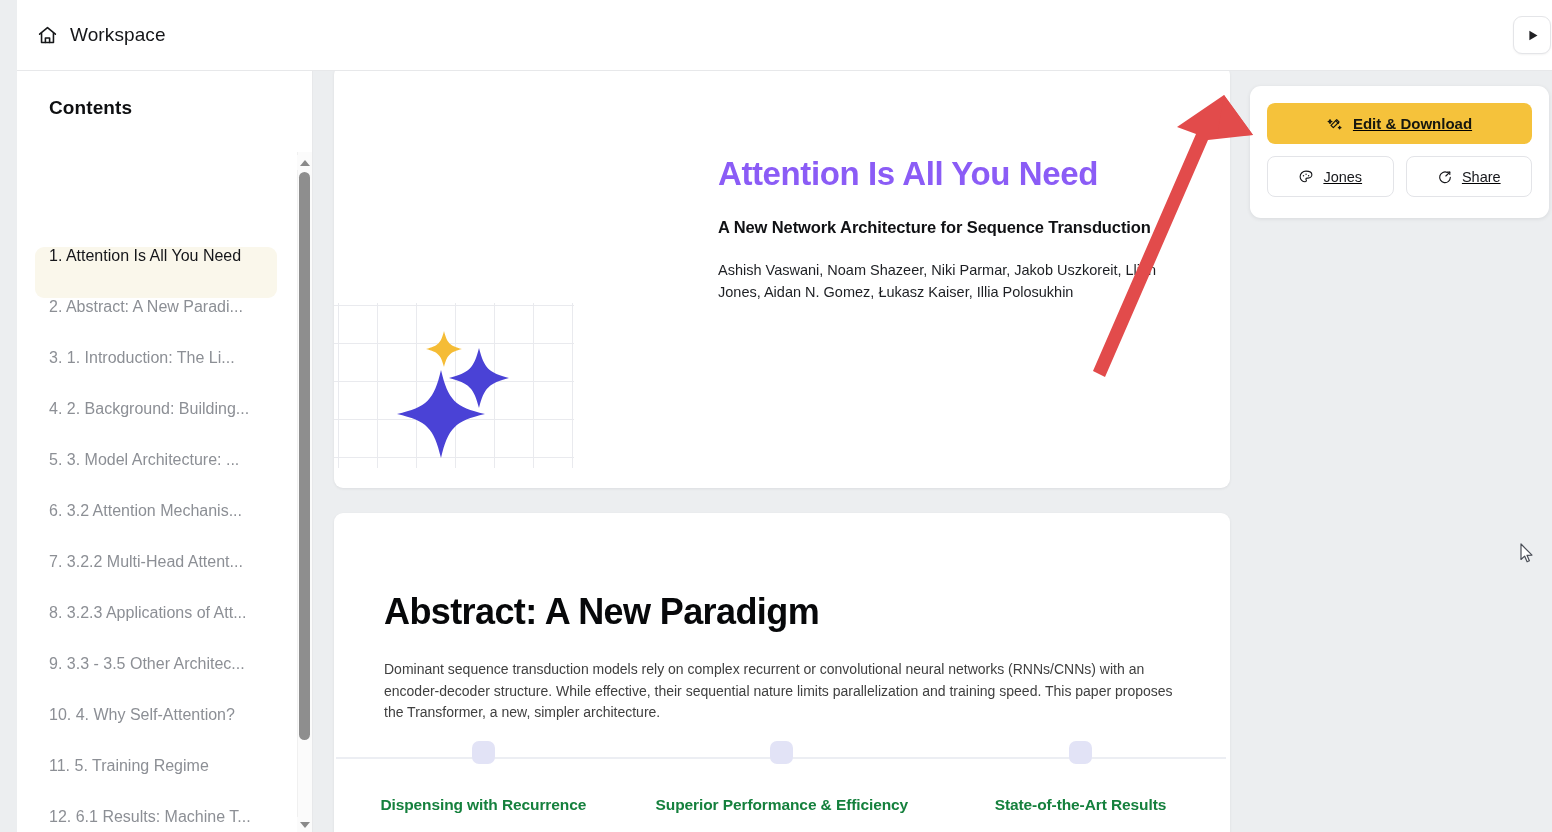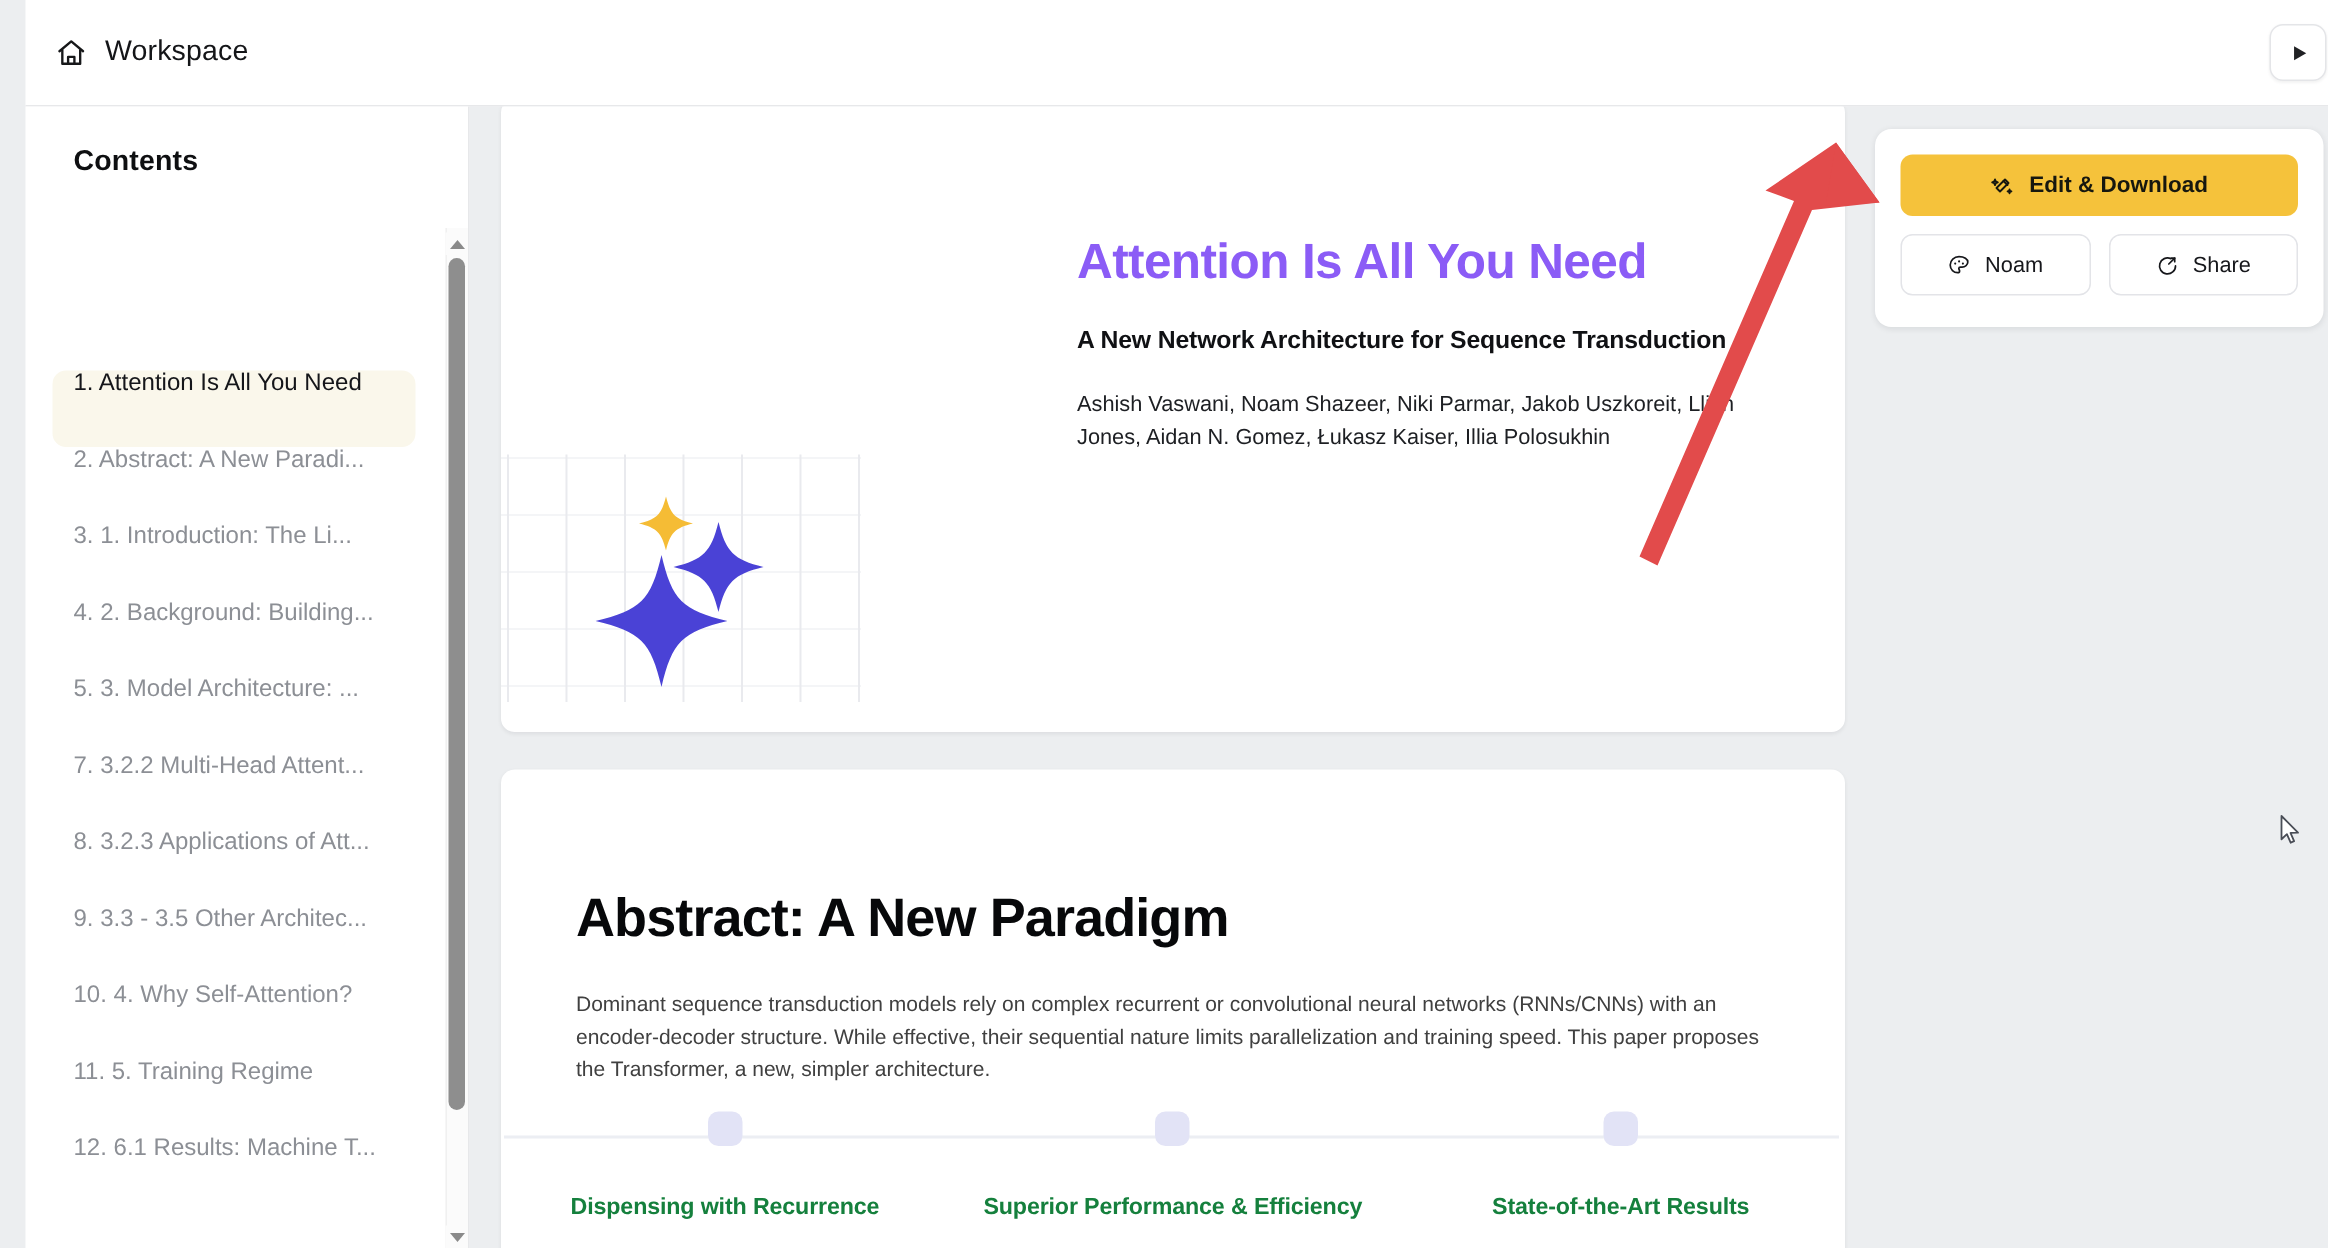--- a/index.html
+++ b/index.html
@@ -263,20 +263,21 @@
   
   .actions-panel {
     position: absolute;
     top: 86px; left: 1233px;
     width: 299px;
     height: 132px;
     background: #ffffff;
     border-radius: 11px;
     box-shadow: 0 1px 4px rgba(16,20,28,0.09);
     padding: 17px;
+    text-decoration: underline;
   }
   .btn-primary {
     width: 265px; height: 41px;
     border-radius: 8px;
     background: #f5c23b;
     border: none;
     display: flex; align-items: center; justify-content: center;
     gap: 10px;
     font-size: 15px;
     font-weight: bold;
@@ -346,20 +347,23 @@
           <span>2. Abstract: A New Paradi...</span>
         </div>
         <div class="toc-item">
           <span>3. 1. Introduction: The Li...</span>
         </div>
         <div class="toc-item">
           <span>4. 2. Background: Building...</span>
         </div>
         <div class="toc-item">
           <span>5. 3. Model Architecture: ...</span>
+        </div>
+        <div class="toc-item">
+          <span>6. 3.2 Attention Mechanis...</span>
         </div>
         <div class="toc-item">
           <span>7. 3.2.2 Multi-Head Attent...</span>
         </div>
         <div class="toc-item">
           <span>8. 3.2.3 Applications of Att...</span>
         </div>
         <div class="toc-item">
           <span>9. 3.3 - 3.5 Other Architec...</span>
         </div>
@@ -436,21 +440,21 @@
       <span>Edit &amp; Download</span>
     </button>
     <div class="btn-row">
       <button class="btn-secondary">
         <svg viewBox="0 0 24 24" fill="none" stroke="currentColor" stroke-width="1.7" stroke-linecap="round" stroke-linejoin="round">
           <path d="M12 3.2c-4.9 0-8.8 3.7-8.8 8.4 0 4.6 3.6 7.6 7.4 7.6 1.5 0 2-.9 2-1.8 0-.9-.8-1.4-.8-2.3 0-.8.7-1.5 1.7-1.5h1.6c3 0 5.7-2.1 5.7-5 0-3-3.4-5.4-8.8-5.4z"></path>
           <circle cx="8.2" cy="10.1" r="1.05" fill="currentColor" stroke="none"></circle>
           <circle cx="12.1" cy="7.9" r="1.05" fill="currentColor" stroke="none"></circle>
           <circle cx="15.9" cy="10.1" r="1.05" fill="currentColor" stroke="none"></circle>
         </svg>
-        <span>Noam</span>
+        <span>Jones</span>
       </button>
       <button class="btn-secondary">
         <svg viewBox="0 0 24 24" fill="none" stroke="currentColor" stroke-width="1.7" stroke-linecap="round" stroke-linejoin="round">
           <path d="M19.2 8.2V4.6h-3.6"></path>
           <path d="M19.2 4.6 13.3 10.5"></path>
           <path d="M20 12.4a8 8 0 1 1-4.6-7.2"></path>
         </svg>
         <span>Share</span>
       </button>
     </div>

